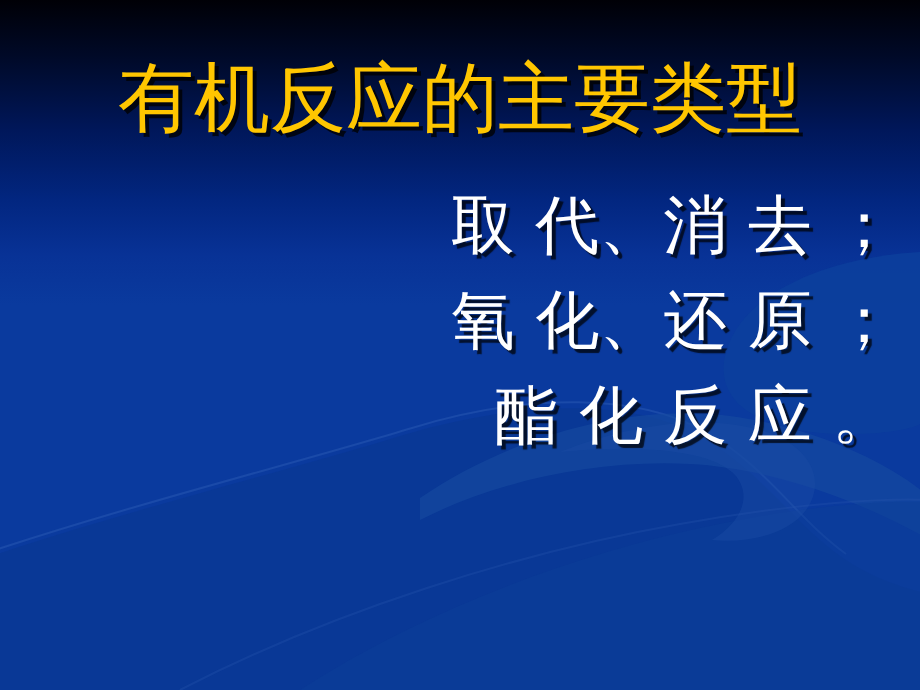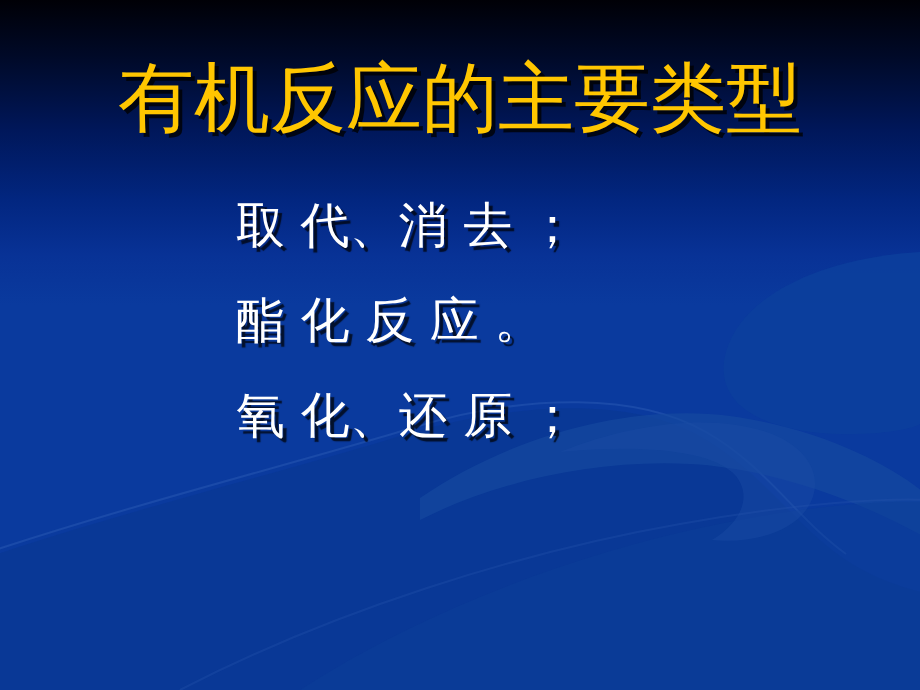--- a/index.html
+++ b/index.html
@@ -58,27 +58,28 @@
   }
 
   
   .body-block {
     position: absolute;
     left: 236px;
     top: 178px;
     width: 660px;
   }
   .body-line {
-    font-size: 49px;
+    font-size: 64px;
     line-height: 95px;
     height: 95px;
     color: #ffffff;
     text-shadow: 4px 4px 1px rgba(0,0,0,0.72);
     white-space: pre;
     letter-spacing: 0px;
+    text-align: right;
   }
 </style>
 </head>
 <body>
 
 <div id="slide">
 
   <div class="bg-gradient"></div>
 
   <svg class="bg-decor" viewBox="0 0 920 690" preserveAspectRatio="none" xmlns="http://www.w3.org/2000/svg">
@@ -128,17 +129,17 @@
       <path d="M 180 690
                C 330 612, 520 552, 680 524
                C 800 502, 890 498, 930 500" fill="none" stroke="#2454ad" stroke-width="2" opacity="0.35"></path>
     </g>
   </svg>
 
   <div class="title">有机反应的主要类型</div>
 
   <div class="body-block">
     <div class="body-line">取 代、消 去 ；</div>
+    <div class="body-line">氧 化、还 原 ；</div>
     <div class="body-line">酯 化 反 应 。</div>
-    <div class="body-line">氧 化、还 原 ；</div>
   </div>
 
 </div>
 
 </body></html>

